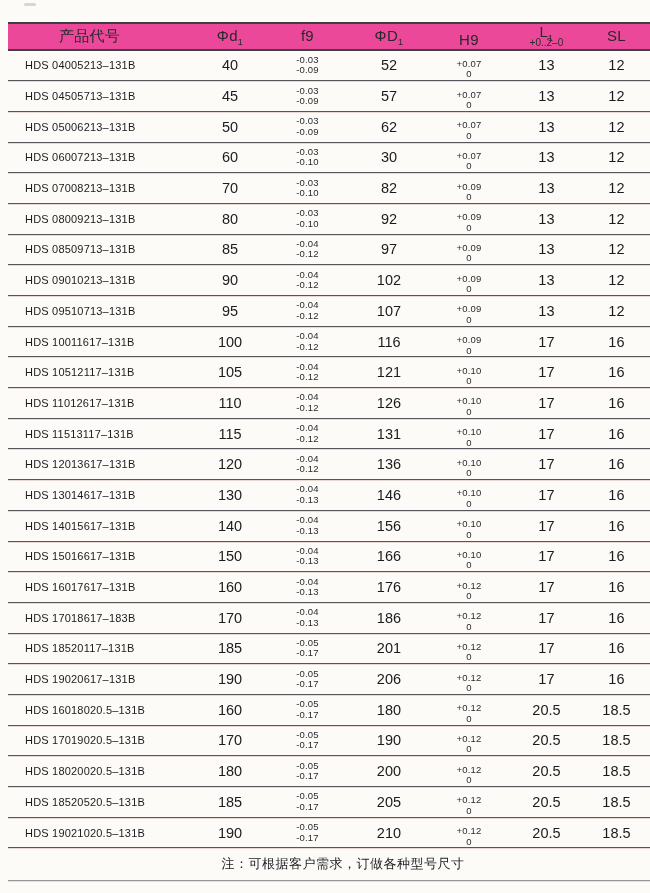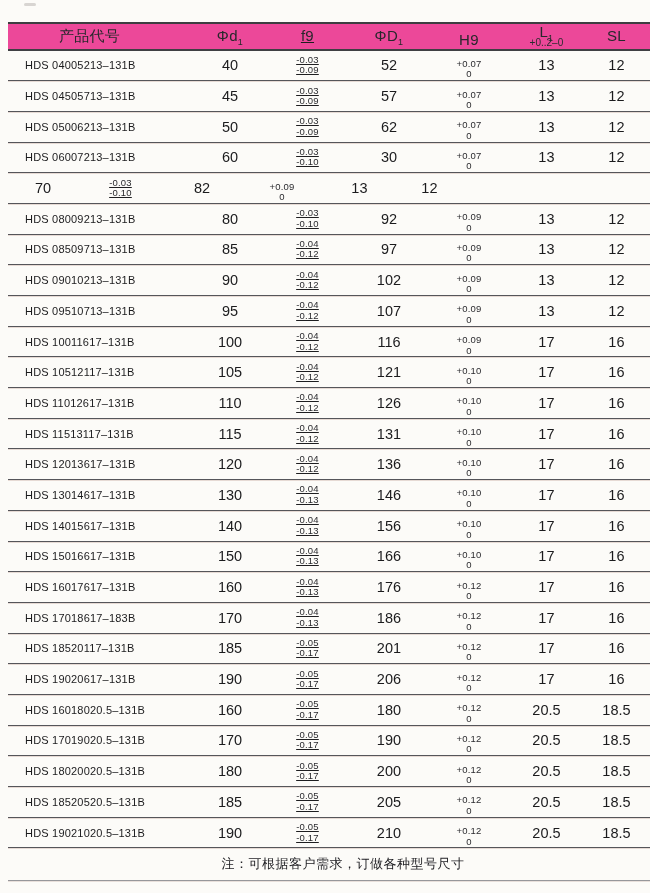--- a/index.html
+++ b/index.html
@@ -30,21 +30,21 @@
   .row{
     display:flex;height:30.7px;align-items:center;box-sizing:border-box;
     border-bottom:1.6px solid #55555a;
     box-shadow:0 1px 0 rgba(205,178,168,.45);
     background:transparent;
   }
   .cell{display:flex;align-items:center;justify-content:center;box-sizing:border-box;height:100%;}
   .c-code{width:29.13%;justify-content:flex-start;padding-left:17px;}
   .thead .c-code{justify-content:center;padding-left:0;transform:translateX(-12px);}
   .c-d1{width:10.90%;}
-  .c-f9{width:13.24%;text-decoration:underline;}
+  .c-f9{width:13.24%;}
   .c-D1{width:12.15%;}
   .c-h9{width:12.77%;margin-top:8px;}
   .c-l1{width:11.37%;}
   .c-sl{width:10.44%;}
   .code{font-size:11px;letter-spacing:.2px;color:#1b1b1d;white-space:nowrap;}
   .num{font-size:14.5px;color:#1b1b1d;}
   .tol{
     display:flex;flex-direction:column;align-items:center;
     font-size:9.5px;line-height:10.5px;color:#2a2a2e;letter-spacing:.2px;
   }
@@ -210,20 +210,23 @@
           </span>
         </div>
         <div class="cell c-l1">
           <span class="num">13</span>
         </div>
         <div class="cell c-sl">
           <span class="num">12</span>
         </div>
       </div>
       <div class="row">
+        <div class="cell c-code">
+          <span class="code">HDS 07008213–131B</span>
+        </div>
         <div class="cell c-d1">
           <span class="num">70</span>
         </div>
         <div class="cell c-f9">
           <span class="tol">
             <span>-0.03</span>
             <span>-0.10</span>
           </span>
         </div>
         <div class="cell c-D1">

